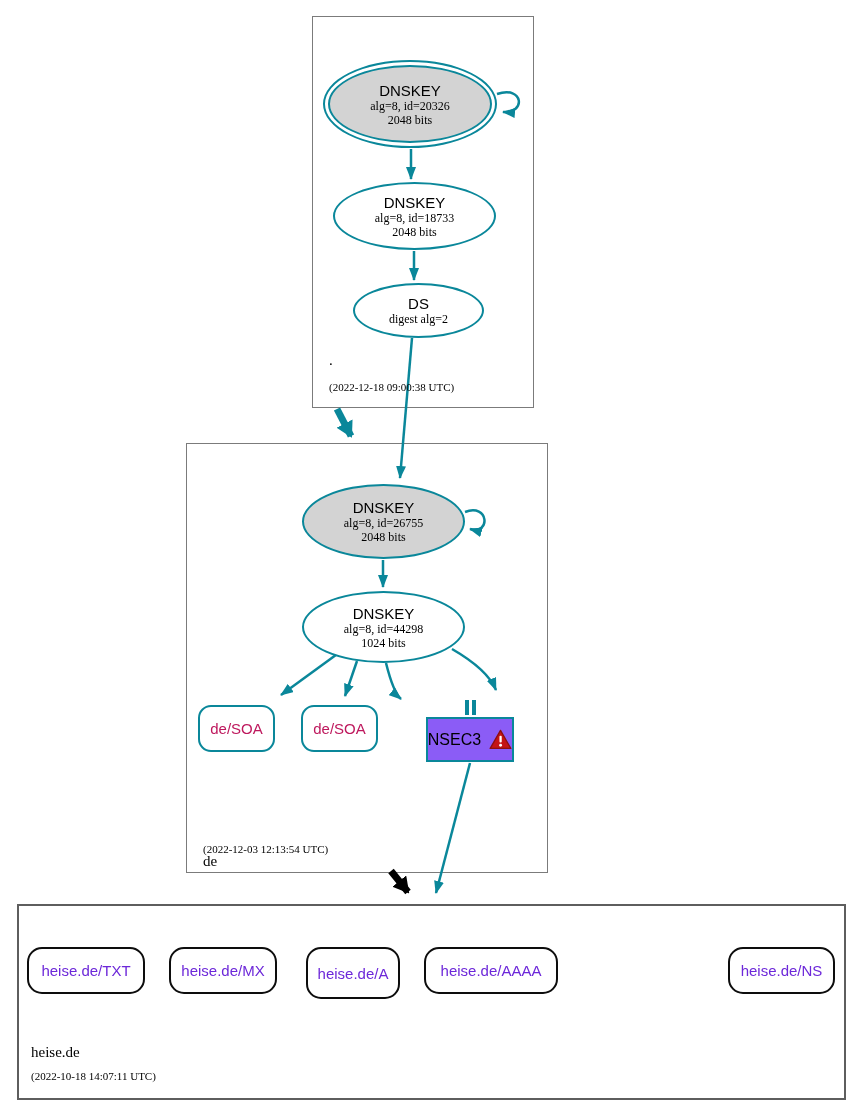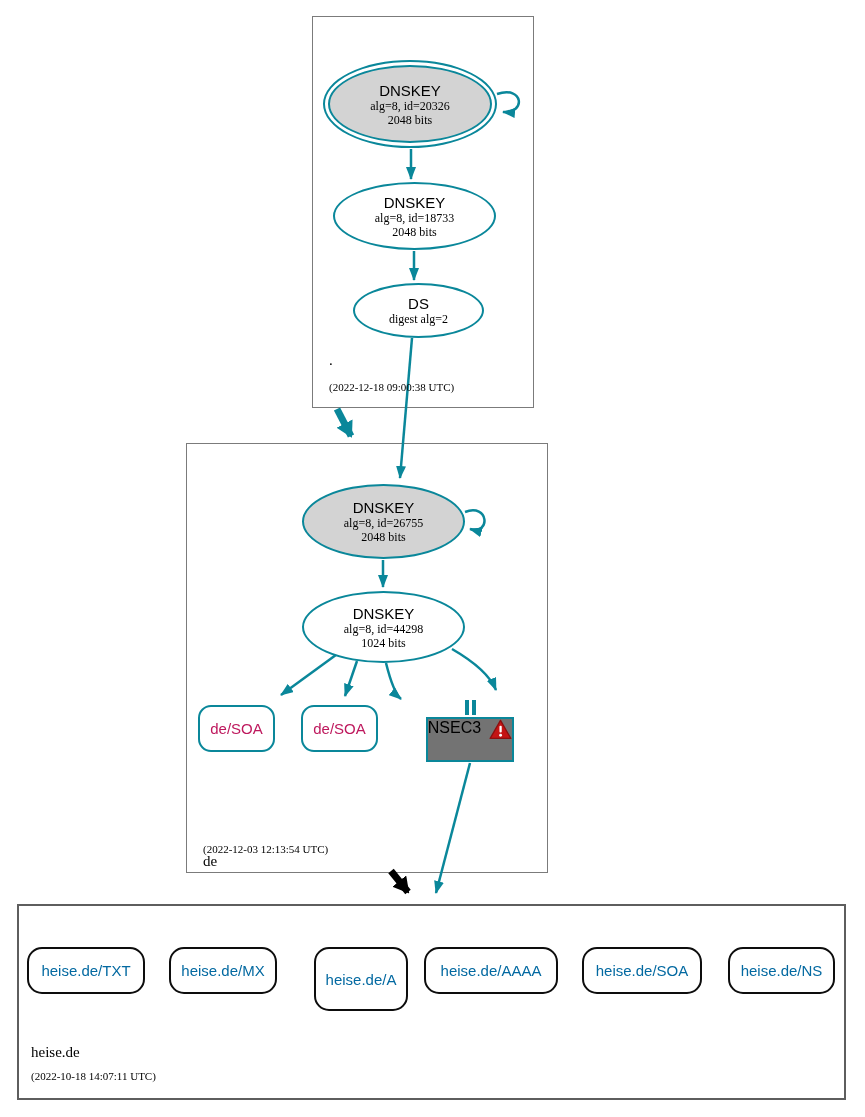--- a/index.html
+++ b/index.html
@@ -17,27 +17,27 @@
   .node { position:absolute; box-sizing:border-box; z-index:2; display:flex; flex-direction:column; align-items:center; justify-content:center; text-align:center; }
   .ellipse { border:2.5px solid #0a879a; border-radius:50%; background:#ffffff; }
   .sepfill { background:#d3d3d3; }
   .dbl-outer { border:2.5px solid #0a879a; border-radius:50%; background:#ffffff; }
   .dbl-inner { position:absolute; left:3px; top:3px; right:3px; bottom:3px; border:2.5px solid #0a879a; border-radius:50%; background:#d3d3d3; display:flex; flex-direction:column; align-items:center; justify-content:center; text-align:center; }
 
   .node-title  { font-size:15px; line-height:17px; color:#000; }
   .node-detail { font-family:"Liberation Serif", serif; font-size:12px; line-height:14px; color:#000; }
 
   .rrset { border:2.5px solid #0a879a; border-radius:13px; background:#ffffff; font-size:15px; color:#be185d; }
-  .rrset-black { border:2.5px solid #0d0d0d; border-radius:15px; background:#ffffff; font-size:15px; color:#0369a1; }
+  .rrset-black { border:2.5px solid #0d0d0d; border-radius:15px; background:#ffffff; font-size:15px; color:#6d28d9; }
 
   
   #nsec3 { left:413px; top:700px; width:114px; height:62px; background:#ffffff; display:flex; flex-direction:column; gap:2px; padding:0; }
   .nsec3-toprow { display:flex; gap:3px; height:15px; }
   .nsec3-cell { flex:1; border:2.5px solid #0a879a; background:#d3d3d3; box-sizing:border-box; }
-  .nsec3-main { flex:1; border:2.5px solid #0a879a; background:#737373; box-sizing:border-box; display:flex; align-items:flex-start; justify-content:center; gap:8px; }
+  .nsec3-main { flex:1; border:2.5px solid #0a879a; background:#8b5cf6; box-sizing:border-box; display:flex; align-items:center; justify-content:center; gap:8px; }
 
   .zone-label { position:absolute; z-index:2; font-family:"Liberation Serif", serif; font-size:15px; color:#000; }
   .zone-ts    { position:absolute; z-index:2; font-family:"Liberation Serif", serif; font-size:11px; color:#000; }
 </style>
 </head>
 <body>
 
 <div class="canvas">
 
   <div class="zonebox" id="zone-root"></div>
@@ -135,28 +135,25 @@
 
   <div class="zone-label" style="left:203px; top:816px;margin-top:37px;">de</div>
   <div class="zone-ts" style="left:203px; top:843px;">(2022-12-03 12:13:54 UTC)</div>
 
   <div class="node rrset-black" style="left:27px; top:947px; width:118px; height:47px;">
     <span>heise.de/TXT</span>
   </div>
   <div class="node rrset-black" style="left:169px; top:947px; width:108px; height:47px;">
     <span>heise.de/MX</span>
   </div>
-  <div class="node rrset-black" style="left:314px; top:947px; width:94px; height:64px;">
+  <div class="node rrset-black" style="left:306px; top:947px; width:94px; height:52px;">
     <span>heise.de/A</span>
   </div>
   <div class="node rrset-black" style="left:424px; top:947px; width:134px; height:47px;align-items:center;">
     <span>heise.de/AAAA</span>
-  </div>
-  <div class="node rrset-black" style="left:582px; top:947px; width:120px; height:47px;">
-    <span>heise.de/SOA</span>
   </div>
   <div class="node rrset-black" style="left:728px; top:947px; width:107px; height:47px;">
     <span>heise.de/NS</span>
   </div>
 
   <div class="zone-label" style="left:31px; top:1044px;">heise.de</div>
   <div class="zone-ts" style="left:31px; top:1070px;">(2022-10-18 14:07:11 UTC)</div>
 
 </div>
 

